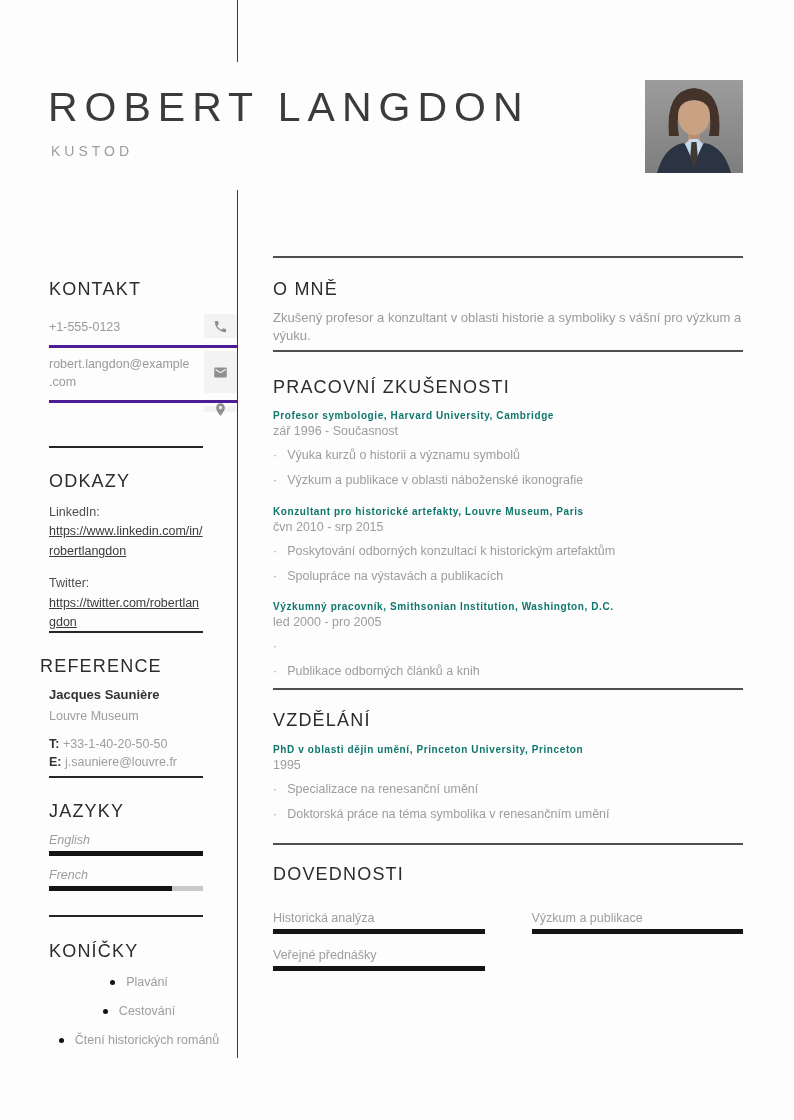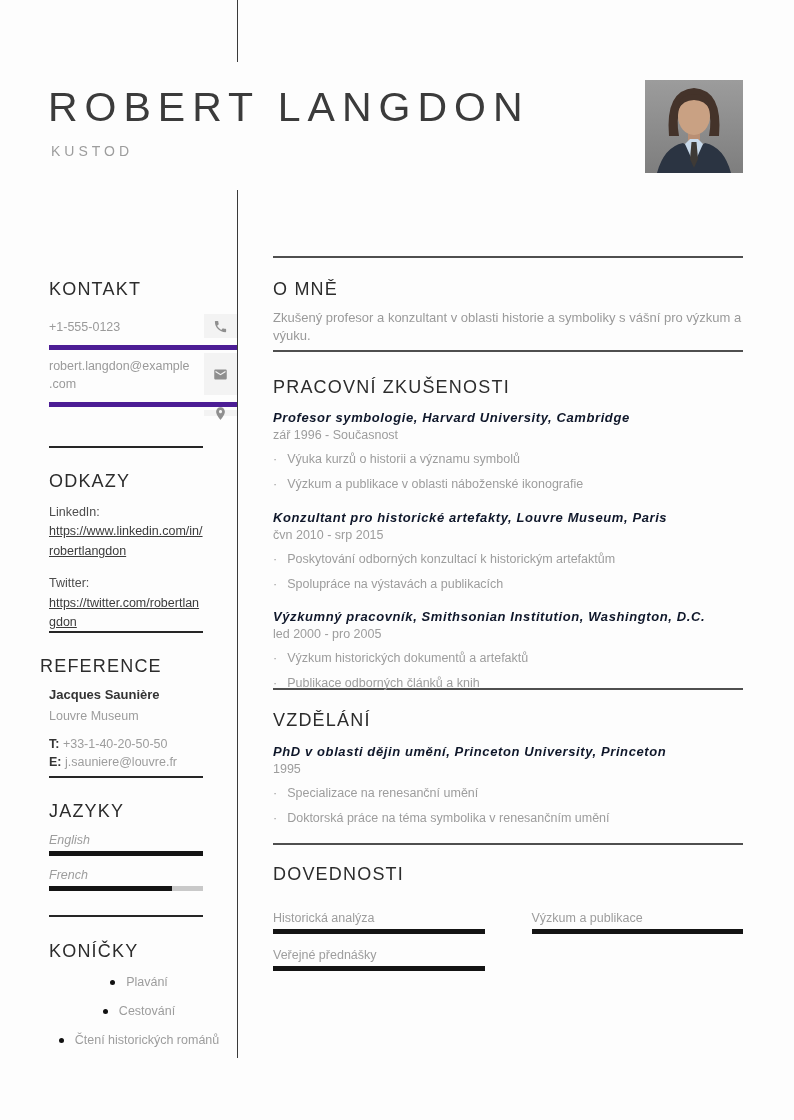--- a/index.html
+++ b/index.html
@@ -22,21 +22,21 @@
 
   
   .h { position:absolute; font-size:18px; letter-spacing:1.2px; color:#2c2c2c; font-weight:400; white-space:nowrap; }
 
   
   .mhr { position:absolute; left:273px; width:470px; height:2px; background:#4f4f4f; }
   .shr { position:absolute; left:49px; width:154px; height:2px; background:#262626; }
 
   
   #contact-rows { left:49px; top:311px; width:188px; font-size:12.5px; line-height:1.45; }
-  .c-row { position:relative; padding:7px 44px 9px 0; border-bottom:5px solid #4c1d95; word-wrap:break-word; color:#9a9a9a; }
+  .c-row { position:relative; padding:7px 44px 9px 0; border-bottom:3px solid #4c1d95; word-wrap:break-word; color:#9a9a9a; }
   .c-row:last-child { border-bottom:none; }
   .c-ico { position:absolute; right:0; top:3px; bottom:7px; width:33px; background:#f3f3f3; display:flex; align-items:center; justify-content:center; }
   .c-ico svg { width:15px; height:15px; fill:#8f8f8f; }
 
   
   #links { left:49px; top:503px; width:154px; font-size:12.5px; line-height:1.55; }
   .link-item + .link-item { margin-top:13px; }
   .link-label { color:#4d4d4d; display:block; }
   a.side-link { color:#3c3c3c; text-decoration:underline; word-break:break-all; }
 
@@ -58,21 +58,21 @@
   #hobbies { left:49px; top:975px; width:180px; }
   .hobby { display:flex; align-items:flex-start; gap:11px; font-size:12.5px; color:#9d9d9d; margin-bottom:15px;justify-content:center; }
   .hobby-dot { width:5px; height:5px; border-radius:50%; background:#111; flex:none; margin-top:5px; }
 
   
   #about-text { left:273px; top:309px; width:470px; font-size:13px; color:#9a9a9a; line-height:1.4; }
   .entries { position:absolute; left:273px; width:470px; }
   #experience { top:410px; }
   #education { top:744px; }
   .xp { margin-bottom:17px; }
-  .xp-title { font-size:13px; font-weight:700; letter-spacing:0.6px; color:#0f172a;font-style:italic; }
+  .xp-title { font-size:10px; font-weight:700; letter-spacing:0.6px; color:#0f766e; }
   .xp-period { font-size:12.5px; color:#9d9d9d; margin-top:3px; }
   .b-row { display:flex; gap:10px; margin-top:9px; font-size:12.5px; color:#9d9d9d; line-height:1.3; }
   .b-dot { color:#9d9d9d; flex:none; }
 
   
   #skills { left:273px; top:911px; width:470px; display:grid; grid-template-columns:1fr 1fr; column-gap:47px; row-gap:14px; }
   .skill-name { font-size:12.5px; color:#9d9d9d; }
 </style>
 </head>
 <body>
@@ -246,21 +246,20 @@
         </div>
     </div>
 
     <div class="xp">
       <div class="xp-title">Výzkumný pracovník, Smithsonian Institution, Washington, D.C.</div>
       <div class="xp-period">led 2000 - pro 2005</div>
       <div class="xp-bullets">
 
           <div class="b-row">
             <span class="b-dot">·</span>
-            <span>Výzkum historických dokumentů a artefaktů</span>
           </div>
 
           <div class="b-row">
             <span class="b-dot">·</span>
             <span>Publikace odborných článků a knih</span>
           </div>
         </div>
     </div>
 
 </div>

